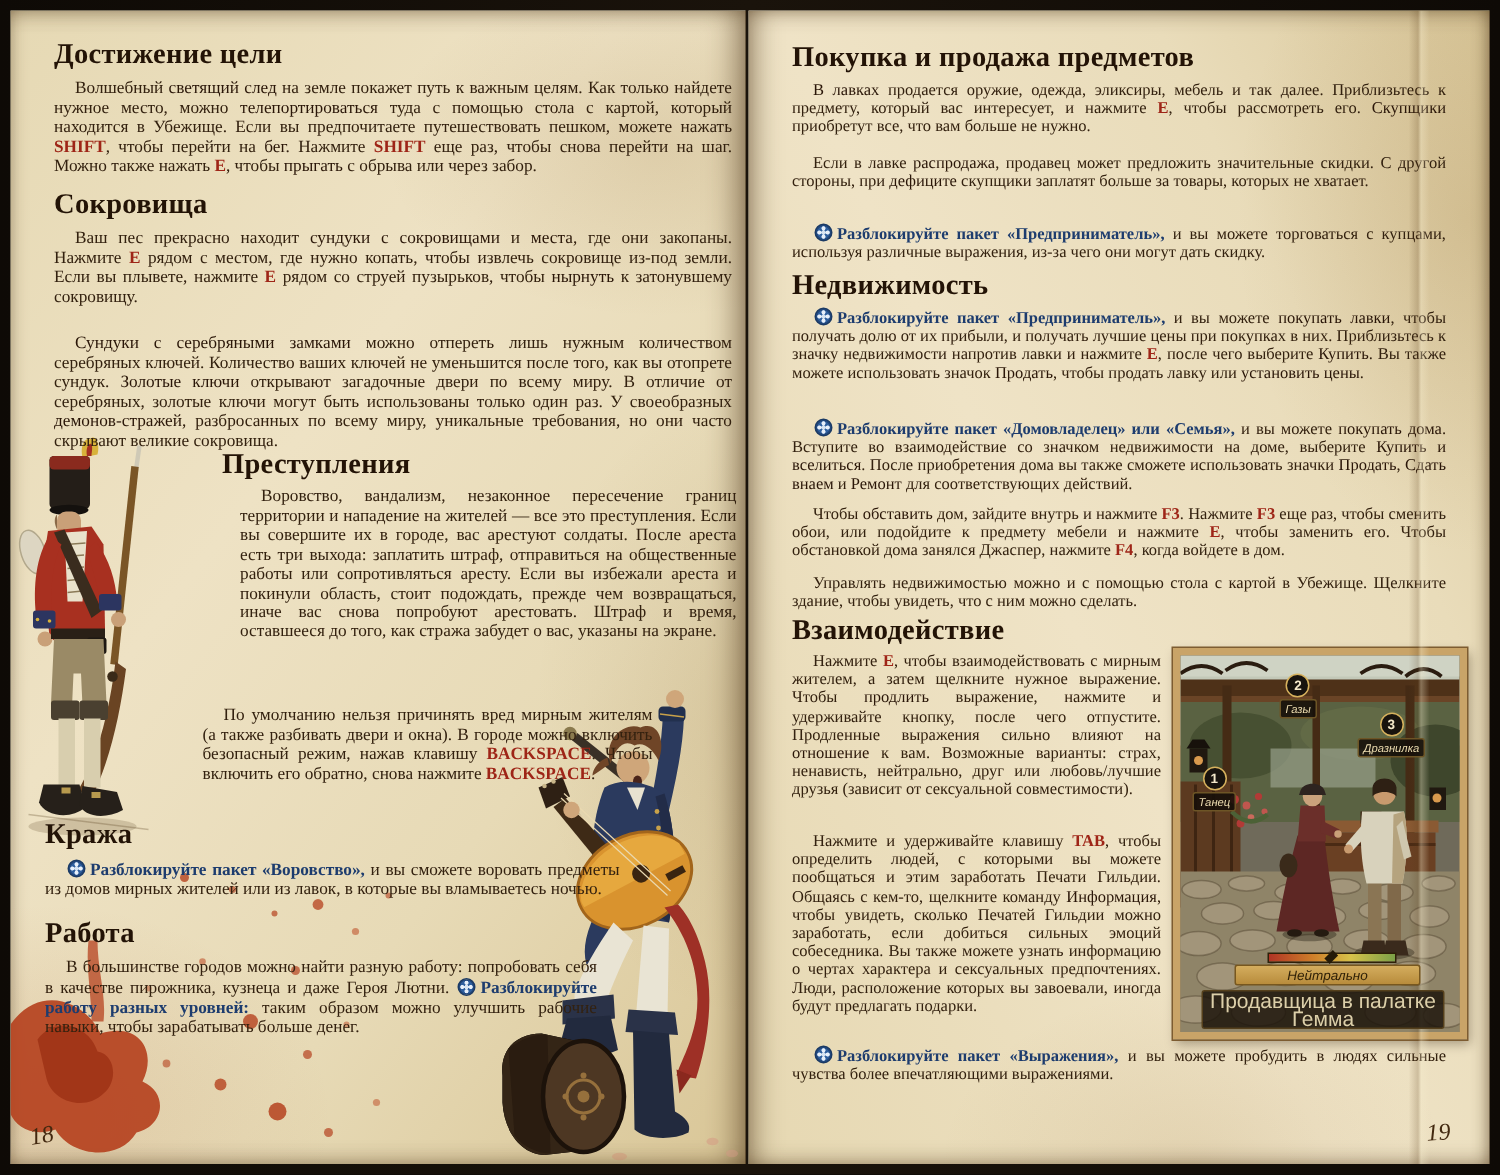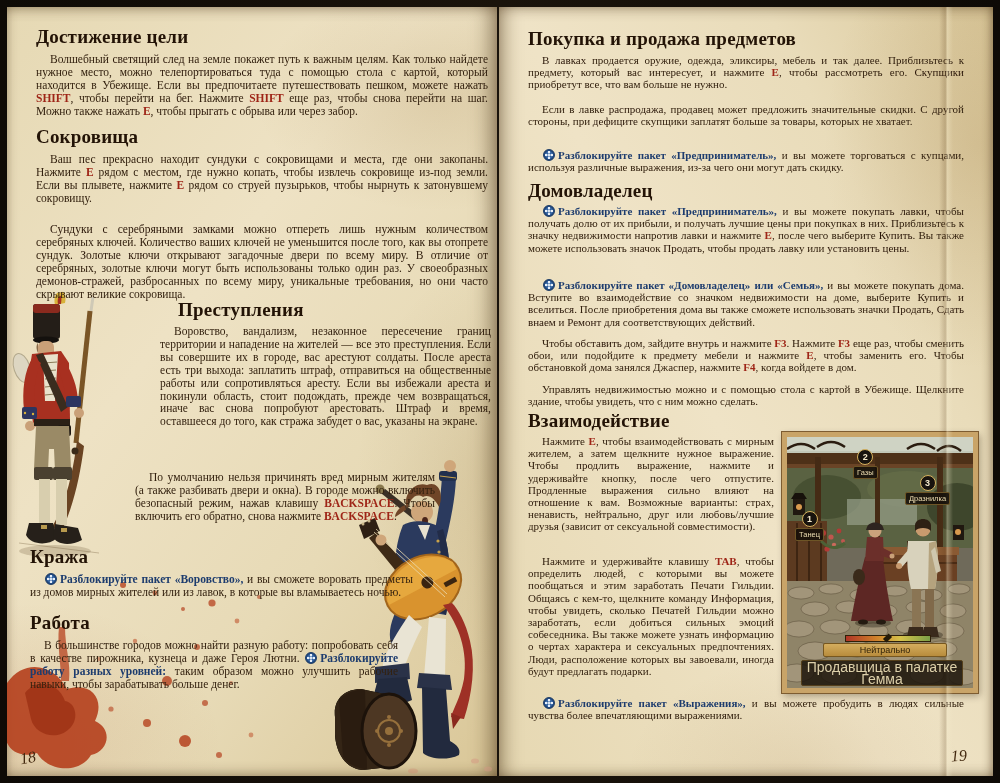--- a/index.html
+++ b/index.html
@@ -38,26 +38,26 @@
     border:1px solid #1b3a64;box-sizing:border-box;}
   .pagenum{position:absolute;font-size:16px;font-style:italic;color:#42280f;}
   .pn-left{left:13px;top:742px;transform:rotate(-10deg);}
   .pn-right{left:452px;top:740px;transform:rotate(-4deg);}
   .art{position:absolute;pointer-events:none;}
   
   .shot{position:absolute;left:283px;top:425px;width:196px;height:261px;box-sizing:border-box;border:5px solid #c9a468;outline:1px solid #7d5c31;background:#6f6a5a;box-shadow:2px 3px 7px rgba(40,25,8,.35);}
   .shot svg{position:absolute;left:0;top:0;}
   .badge{position:absolute;display:flex;flex-direction:column;align-items:center;z-index:3;}
   .badge .num{width:14px;height:14px;border-radius:50%;background:#18130e;border:1px solid #d7b25e;color:#f4e8ca;font-size:9px;line-height:14px;text-align:center;font-weight:bold;font-family:"Liberation Sans",sans-serif;}
-  .badge .lbl{margin-top:1px;background:rgba(22,16,9,.9);border:1px solid #6d5526;color:#ecdcb0;font-size:7.5px;line-height:9px;padding:1px 3px;border-radius:2px;white-space:nowrap;font-family:"Liberation Sans",sans-serif;}
+  .badge .lbl{margin-top:1px;background:rgba(22,16,9,.9);border:1px solid #6d5526;color:#ecdcb0;font-size:7.5px;line-height:9px;padding:1px 3px;border-radius:2px;white-space:nowrap;font-family:"Liberation Sans",sans-serif;font-style:italic;}
   .meter{position:absolute;left:58px;top:198px;width:84px;height:5px;z-index:3;border:1px solid #2e2008;
     background:linear-gradient(90deg,#b03425,#cf7f2a 35%,#d6c24a 65%,#7ba047);}
   .meter .mark{position:absolute;left:46%;top:-2px;width:5px;height:8px;background:#241a08;transform:rotate(45deg);}
   .statusbar{position:absolute;left:36px;top:206px;width:122px;z-index:3;text-align:center;font-size:9px;line-height:12px;color:#2d1f06;
-    background:linear-gradient(180deg,#d4ad5e,#b88c3c);border:1px solid #77571f;border-radius:2px;font-family:"Liberation Sans",sans-serif;}
+    background:linear-gradient(180deg,#d4ad5e,#b88c3c);border:1px solid #77571f;border-radius:2px;font-family:"Liberation Sans",sans-serif;font-style:italic;}
   .captionbar{position:absolute;left:14px;top:223px;width:160px;z-index:3;text-align:center;font-size:14px;line-height:12px;color:#dccfa9;
     background:rgba(28,20,11,.85);border:1px solid #55401c;border-radius:2px;font-family:"Liberation Sans",sans-serif;}
 </style>
 </head>
 <body>
 
 <div class="spread">
 
   <div class="page left">
 
@@ -210,42 +210,42 @@
       <circle cx="92" cy="96" r="2" fill="#c0552f" opacity=".5"></circle>
     </svg>
 
     <h2 class="h" style="left:29px;top:20px;">Достижение цели</h2>
     <p class="body ind" style="left:29px;top:46px;width:452px;"><span class="seg-n">Волшебный </span><span class="seg-b">светящий след</span><span class="seg-n"> на земле покажет путь к важным целям. Как только найдете нужное место, можно </span><span class="seg-b">телепортироваться</span><span class="seg-n"> туда с помощью стола с картой, который находится в Убежище. Если вы предпочитаете путешествовать пешком, можете нажать </span><span class="seg-r">SHIFT</span><span class="seg-n">, чтобы перейти на </span><span class="seg-b">бег</span><span class="seg-n">. Нажмите </span><span class="seg-r">SHIFT</span><span class="seg-n"> еще раз, чтобы снова перейти на шаг. Можно также нажать </span><span class="seg-r">E</span><span class="seg-n">, чтобы </span><span class="seg-b">прыгать</span><span class="seg-n"> с обрыва или через забор.</span></p>
 
     <h2 class="h" style="left:29px;top:120px;">Сокровища</h2>
     <p class="body ind" style="left:29px;top:146px;width:452px;"><span class="seg-n">Ваш пес прекрасно находит </span><span class="seg-b">сундуки с сокровищами</span><span class="seg-n"> и </span><span class="seg-b">места</span><span class="seg-n">, где они закопаны. Нажмите </span><span class="seg-r">E</span><span class="seg-n"> рядом с местом, где нужно копать, чтобы извлечь сокровище из-под земли. Если вы плывете, нажмите </span><span class="seg-r">E</span><span class="seg-n"> рядом со струей пузырьков, чтобы </span><span class="seg-b">нырнуть</span><span class="seg-n"> к затонувшему сокровищу.</span></p>
     <p class="body ind" style="left:29px;top:216px;width:452px;"><span class="seg-b">Сундуки с серебряными замками</span><span class="seg-n"> можно отпереть лишь нужным количеством серебряных ключей. Количество ваших ключей не уменьшится после того, как вы отопрете сундук. </span><span class="seg-b">Золотые ключи</span><span class="seg-n"> открывают загадочные двери по всему миру. В отличие от серебряных, золотые ключи могут быть использованы только один раз. У своеобразных </span><span class="seg-b">демонов-стражей</span><span class="seg-n">, разбросанных по всему миру, уникальные требования, но они часто скрывают великие сокровища.</span></p>
 
-    <h2 class="h" style="left:171px;top:293px;text-align:right;">Преступления</h2>
+    <h2 class="h" style="left:141px;top:293px;text-align:right;">Преступления</h2>
     <p class="body ind" style="left:153px;top:318px;width:331px;"><span class="seg-n">Воровство, вандализм, незаконное пересечение границ территории и нападение на жителей — все это преступления. Если вы совершите их в городе, вас арестуют солдаты. После ареста есть три выхода: заплатить штраф, отправиться на общественные работы или сопротивляться аресту. Если вы избежали ареста и покинули область, стоит подождать, прежде чем возвращаться, иначе вас снова попробуют арестовать. Штраф и время, оставшееся до того, как стража забудет о вас, указаны на экране.</span></p>
 
     <p class="body ind" style="left:128px;top:464px;width:300px;"><span class="seg-n">По умолчанию нельзя причинять вред мирным жителям (а также разбивать двери и окна). В городе можно включить безопасный режим, нажав клавишу </span><span class="seg-r">BACKSPACE</span><span class="seg-n">. Чтобы включить его обратно, снова нажмите </span><span class="seg-r">BACKSPACE</span><span class="seg-n">.</span></p>
 
     <h2 class="h" style="left:23px;top:540px;">Кража</h2>
     <p class="body ind" style="left:23px;top:566px;width:383px;font-family:Liberation Serif, serif;"><span class="seal"></span><span class="seg-bl">Разблокируйте пакет «Воровство»,</span><span class="seg-n"> и вы сможете воровать предметы из домов мирных жителей или из лавок, в которые вы вламываетесь ночью.</span></p>
 
     <h2 class="h" style="left:23px;top:606px;">Работа</h2>
     <p class="body ind" style="left:23px;top:632px;width:368px;"><span class="seg-n">В большинстве городов можно найти разную работу: попробовать себя в качестве пирожника, кузнеца и даже Героя Лютни. </span><span class="seal"></span><span class="seg-bl">Разблокируйте работу разных уровней:</span><span class="seg-n"> таким образом можно улучшить рабочие навыки, чтобы зарабатывать больше денег.</span></p>
 
     <div class="pagenum pn-left">18</div>
   </div>
 
   <div class="page right">
 
     <h2 class="h" style="left:29px;top:22px;">Покупка и продажа предметов</h2>
     <p class="body sm ind" style="left:29px;top:47px;width:436px;"><span class="seg-b">В лавках</span><span class="seg-n"> продается оружие, одежда, эликсиры, мебель и так далее. Приблизьтесь к предмету, который вас интересует, и нажмите </span><span class="seg-r">E</span><span class="seg-n">, чтобы рассмотреть его. </span><span class="seg-b">Скупщики</span><span class="seg-n"> приобретут все, что вам больше не нужно.</span></p>
     <p class="body sm ind" style="left:29px;top:96px;width:436px;"><span class="seg-n">Если в лавке </span><span class="seg-b">распродажа</span><span class="seg-n">, продавец может предложить значительные скидки. С другой стороны, при </span><span class="seg-b">дефиците</span><span class="seg-n"> скупщики заплатят больше за товары, которых не хватает.</span></p>
     <p class="body sm ind" style="left:29px;top:142px;width:436px;"><span class="seal"></span><span class="seg-bl">Разблокируйте пакет «Предприниматель»,</span><span class="seg-n"> и вы можете торговаться с купцами, используя различные выражения, из-за чего они могут дать скидку.</span></p>
 
-    <h2 class="h" style="left:29px;top:174px;">Домовладелец</h2>
+    <h2 class="h" style="left:29px;top:174px;">Недвижимость</h2>
     <p class="body sm ind" style="left:29px;top:198px;width:436px;"><span class="seal"></span><span class="seg-bl">Разблокируйте пакет «Предприниматель»,</span><span class="seg-n"> и вы можете </span><span class="seg-b">покупать лавки</span><span class="seg-n">, чтобы получать долю от их прибыли, и получать лучшие цены при покупках в них. Приблизьтесь к значку недвижимости напротив лавки и нажмите </span><span class="seg-r">E</span><span class="seg-n">, после чего выберите </span><span class="seg-b">Купить</span><span class="seg-n">. Вы также можете использовать значок </span><span class="seg-b">Продать</span><span class="seg-n">, чтобы продать лавку или </span><span class="seg-b">установить цены</span><span class="seg-n">.</span></p>
     <p class="body sm ind" style="left:29px;top:272px;width:436px;"><span class="seal"></span><span class="seg-bl">Разблокируйте пакет «Домовладелец» или «Семья»,</span><span class="seg-n"> и вы можете </span><span class="seg-b">покупать дома</span><span class="seg-n">. Вступите во взаимодействие со значком недвижимости на доме, выберите </span><span class="seg-b">Купить и вселиться</span><span class="seg-n">. После приобретения дома вы также сможете использовать значки </span><span class="seg-b">Продать</span><span class="seg-n">, </span><span class="seg-b">Сдать внаем</span><span class="seg-n"> и </span><span class="seg-b">Ремонт</span><span class="seg-n"> для соответствующих действий.</span></p>
     <p class="body sm ind" style="left:29px;top:330px;width:436px;"><span class="seg-n">Чтобы </span><span class="seg-b">обставить</span><span class="seg-n"> дом, зайдите внутрь и нажмите </span><span class="seg-r">F3</span><span class="seg-n">. Нажмите </span><span class="seg-r">F3</span><span class="seg-n"> еще раз, чтобы сменить обои, или подойдите к предмету мебели и нажмите </span><span class="seg-r">E</span><span class="seg-n">, чтобы заменить его. Чтобы обстановкой дома занялся Джаспер, нажмите </span><span class="seg-r">F4</span><span class="seg-n">, когда войдете в дом.</span></p>
     <p class="body sm ind" style="left:29px;top:376px;width:436px;"><span class="seg-n">Управлять недвижимостью можно и с помощью стола с картой в Убежище. Щелкните здание, чтобы увидеть, что с ним можно сделать.</span></p>
 
     <h2 class="h" style="left:29px;top:404px;">Взаимодействие</h2>
     <p class="body sm ind" style="left:29px;top:428px;width:246px;"><span class="seg-n">Нажмите </span><span class="seg-r">E</span><span class="seg-n">, чтобы взаимодействовать с мирным жителем, а затем щелкните нужное выражение. Чтобы </span><span class="seg-b">продлить</span><span class="seg-n"> выражение, нажмите и удерживайте кнопку, после чего отпустите. Продленные выражения сильно влияют на </span><span class="seg-b">отношение</span><span class="seg-n"> к вам. Возможные варианты: страх, ненависть, нейтрально, друг или любовь/лучшие друзья (зависит от сексуальной совместимости).</span></p>
     <p class="body sm ind" style="left:29px;top:548px;width:246px;"><span class="seg-n">Нажмите и удерживайте клавишу </span><span class="seg-r">TAB</span><span class="seg-n">, чтобы определить людей, с которыми вы можете пообщаться и этим заработать Печати Гильдии. Общаясь с кем-то, щелкните команду </span><span class="seg-b">Информация</span><span class="seg-n">, чтобы увидеть, сколько Печатей Гильдии можно заработать, если добиться сильных эмоций собеседника. Вы также можете узнать информацию о чертах характера и сексуальных предпочтениях. Люди, расположение которых вы завоевали, иногда будут предлагать подарки.</span></p>
     <p class="body sm ind" style="left:29px;top:690px;width:436px;"><span class="seal"></span><span class="seg-bl">Разблокируйте пакет «Выражения»,</span><span class="seg-n"> и вы можете пробудить в людях сильные чувства более впечатляющими выражениями.</span></p>
 

